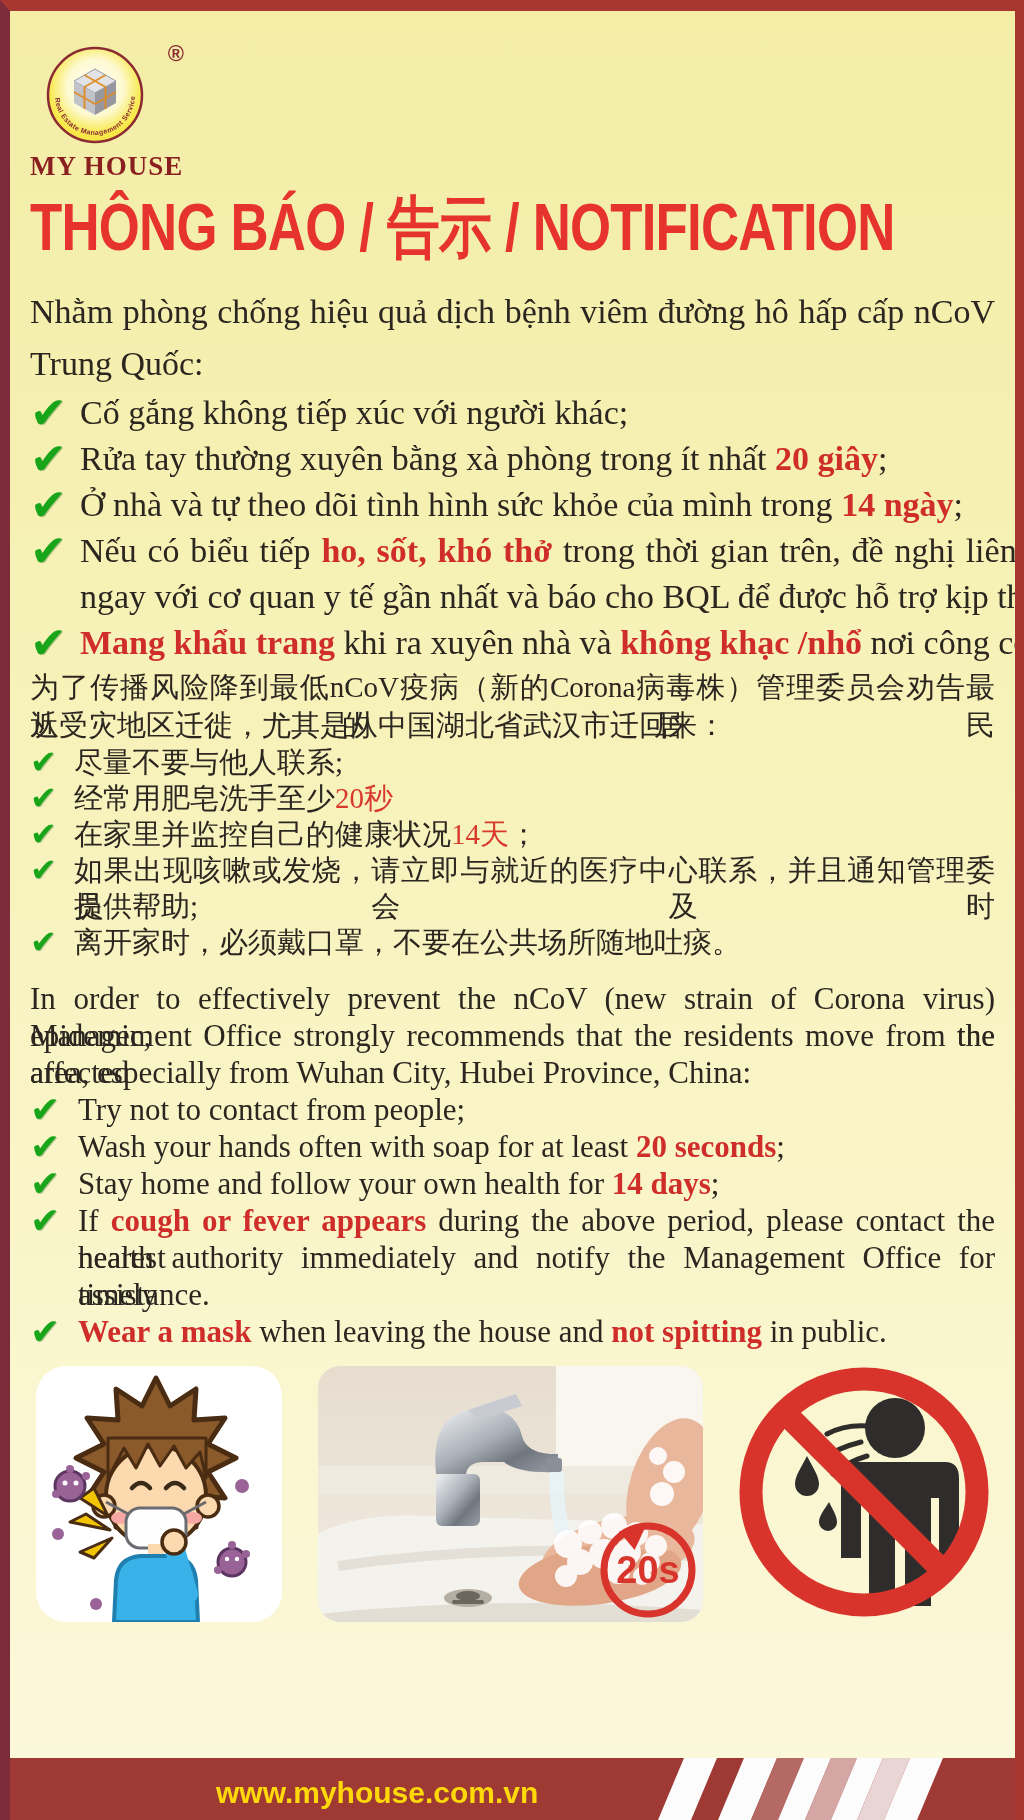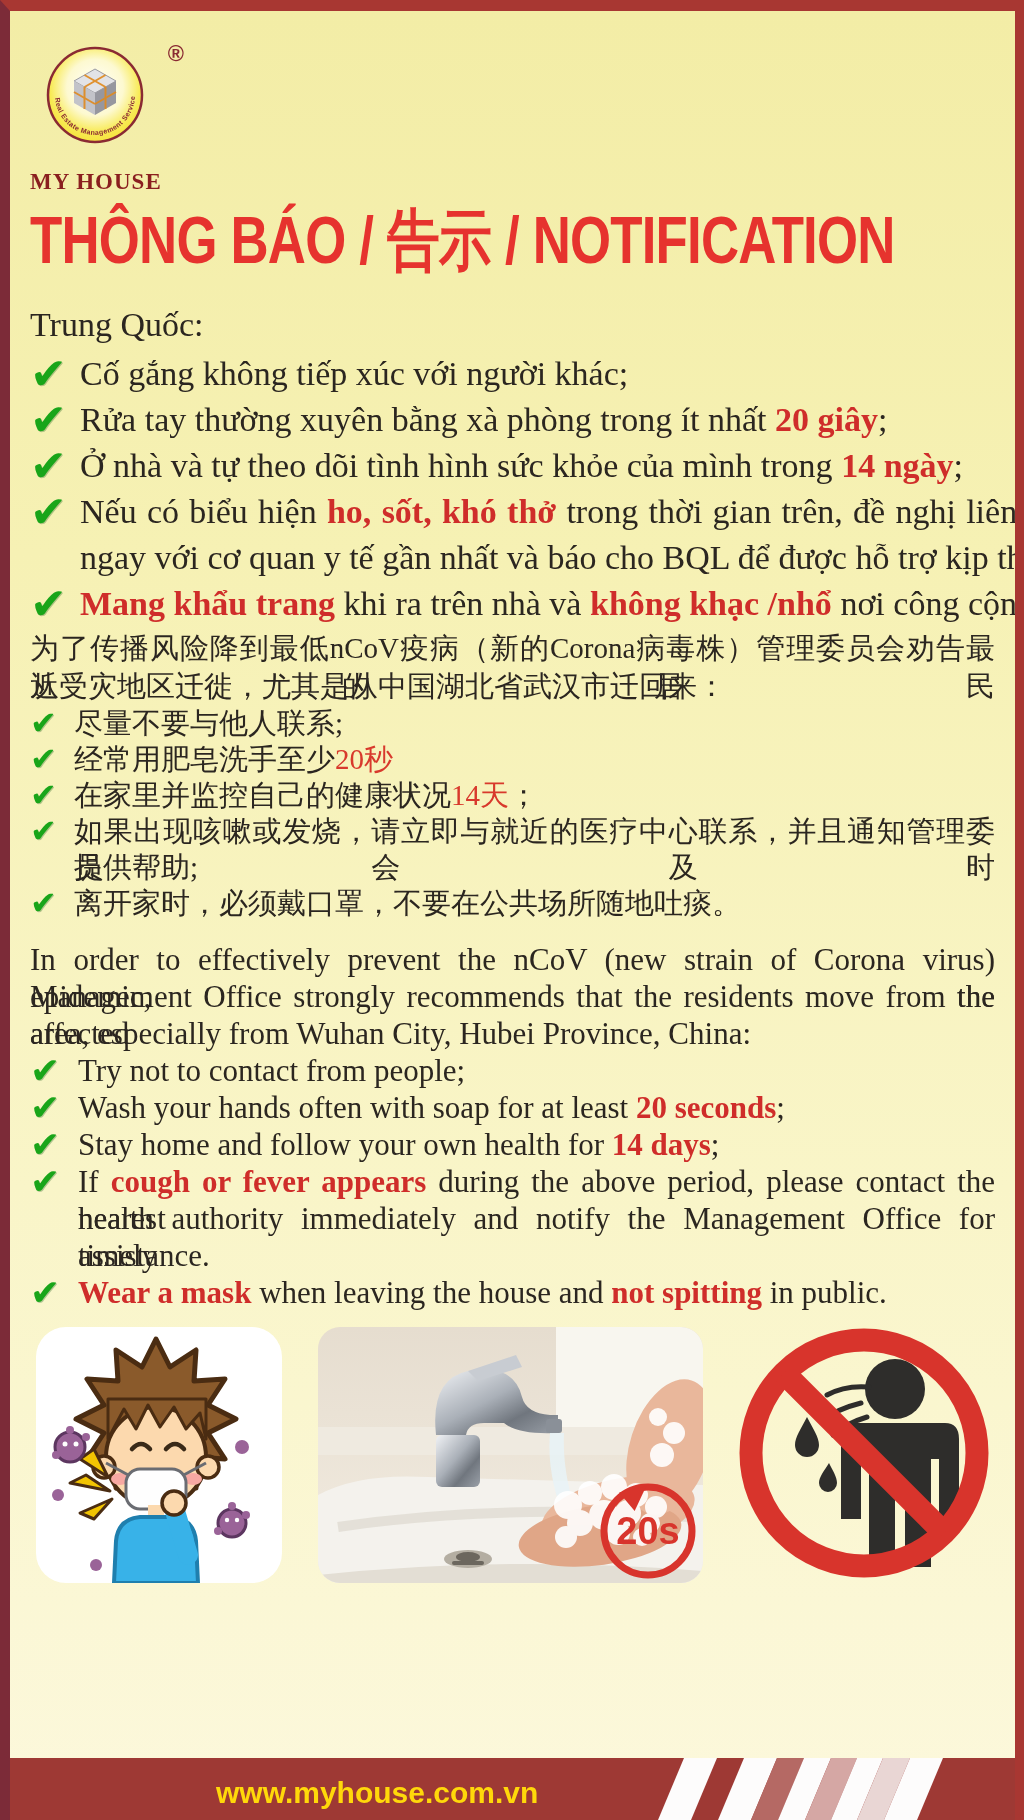--- a/index.html
+++ b/index.html
@@ -8,22 +8,22 @@
     border-left:10px solid #7c2b38;border-top:11px solid #a83732;border-right:9px solid #a83732;
     background:linear-gradient(180deg,#f3eda6 0%,#f6f1b4 30%,#f9f5c8 65%,#fcf8dc 100%);
     overflow:hidden;font-family:"Liberation Serif","DejaVu Serif",serif;color:#2b2620;
   }
   .content{padding:0 20px;}
   
   .logo-wrap{position:relative;width:130px;margin:34px 0 0 0;text-align:center;}
   .logo-ring-text{font-family:"Liberation Sans","DejaVu Sans",sans-serif;}
   .reg-mark{position:absolute;top:-4px;right:-24px;font-family:"Liberation Sans",sans-serif;
     font-size:22px;color:#8a2a33;font-weight:bold;}
-  .brand-name{margin-top:20px;font-family:"Liberation Serif","DejaVu Serif",serif;font-weight:bold;
-    font-size:23px;letter-spacing:1px;color:#8a1f1f;white-space:nowrap;}
+  .brand-name{margin-top:2px;font-family:"Liberation Serif","DejaVu Serif",serif;font-weight:bold;
+    font-size:27px;letter-spacing:1px;color:#8a1f1f;white-space:nowrap;}
   
   .title{margin-top:10px;font-family:"Liberation Sans","DejaVu Sans",sans-serif;font-weight:bold;
     font-size:66px;line-height:70px;color:#e6332e;white-space:nowrap;
     transform:scaleX(0.80);transform-origin:left center;letter-spacing:-1px;}
   
   .tline{white-space:nowrap;}
   .just{text-align:justify;text-align-last:justify;white-space:normal;}
   .seg-r{color:#cf2d2a;font-weight:bold;}
   .sec-vi{margin-top:24px;font-size:34px;}
   .sec-vi .intro .tline{line-height:52px;height:52px;}
@@ -90,20 +90,21 @@
         </text>
       </svg>
       <span class="reg-mark">®</span>
       <div class="brand-name">MY HOUSE</div>
     </div>
 
     <div class="title">THÔNG BÁO / 告示 / NOTIFICATION</div>
 
     <div class="sec-vi">
       <div class="intro">
+          <div class="tline just"><span>Nhằm phòng chống hiệu quả dịch bệnh viêm đường hô hấp cấp nCoV</span></div>
           <div class="tline"><span>Trung Quốc:</span></div>
         </div>
       <div>
           <div class="brow">
             <span class="check">✔</span>
             <div class="bcontent">
               <div class="tline"><span>Cố gắng không tiếp xúc với người khác;</span></div>
             </div>
           </div>
           <div class="brow">
@@ -114,28 +115,28 @@
           </div>
           <div class="brow">
             <span class="check">✔</span>
             <div class="bcontent">
               <div class="tline"><span>Ở nhà và tự theo dõi tình hình sức khỏe của mình trong </span><span class="seg-r">14 ngày</span><span>;</span></div>
             </div>
           </div>
           <div class="brow">
             <span class="check">✔</span>
             <div class="bcontent">
-              <div class="tline just"><span>Nếu có biểu hiện </span><span class="seg-r">ho, sốt, khó thở</span><span> trong thời gian trên, đề nghị liên hệ</span></div>
+              <div class="tline just"><span>Nếu có biểu tiếp </span><span class="seg-r">ho, sốt, khó thở</span><span> trong thời gian trên, đề nghị liên hệ</span></div>
               <div class="tline"><span>ngay với cơ quan y tế gần nhất và báo cho BQL để được hỗ trợ kịp thời.</span></div>
             </div>
           </div>
           <div class="brow">
             <span class="check">✔</span>
             <div class="bcontent">
-              <div class="tline"><span class="seg-r">Mang khẩu trang</span><span> khi ra trên nhà và </span><span class="seg-r">không khạc /nhổ</span><span> nơi công cộng.</span></div>
+              <div class="tline"><span class="seg-r">Mang khẩu trang</span><span> khi ra xuyên nhà và </span><span class="seg-r">không khạc /nhổ</span><span> nơi công cộng.</span></div>
             </div>
           </div>
         </div>
     </div>
 
     <div class="sec-zh">
       <div class="intro">
           <div class="tline just"><span>为了传播风险降到最低nCoV疫病（新的Corona病毒株）管理委员会劝告最近的居民</span></div>
           <div class="tline"><span>从受灾地区迁徙，尤其是从中国湖北省武汉市迁回来：</span></div>
         </div>

